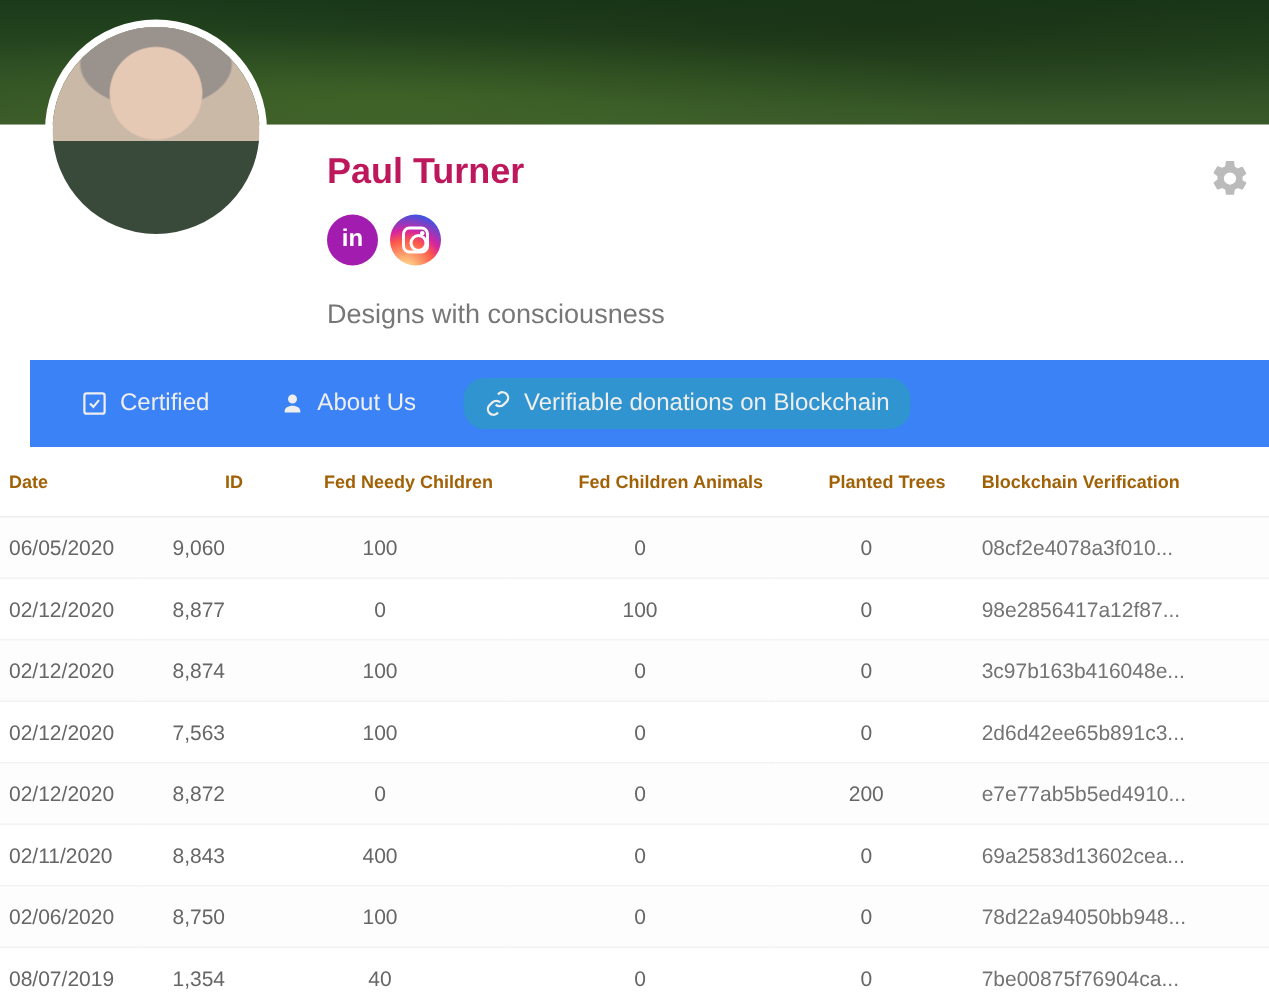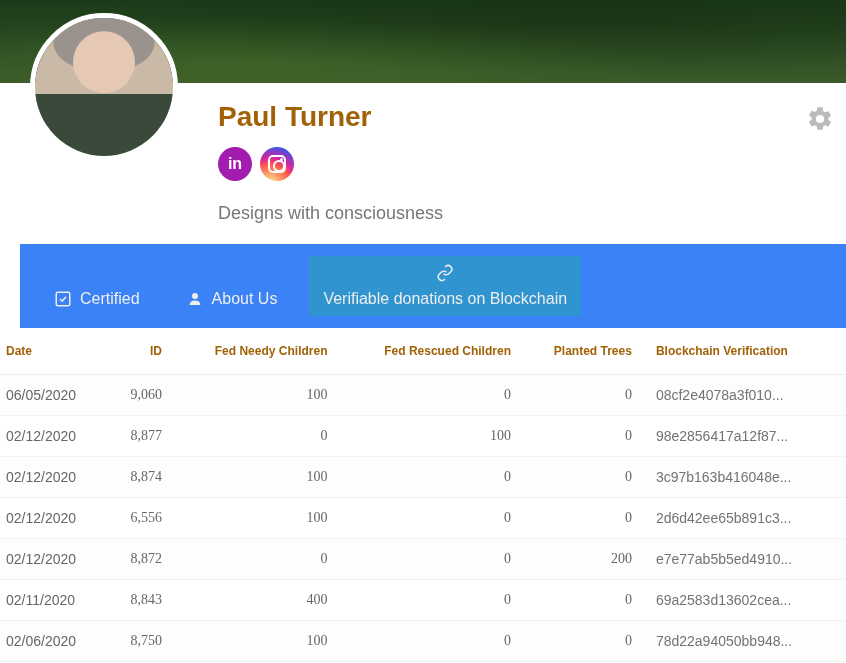--- a/index.html
+++ b/index.html
@@ -26,45 +26,45 @@
     background: #ddd;
   }
   .avatar-inner {
     width:100%; height:100%;
     background:
       radial-gradient(circle at 50% 32%, #e6c9b5 0 26%, transparent 27%),
       radial-gradient(ellipse 60% 35% at 50% 18%, #9a938d 0 60%, transparent 62%),
       linear-gradient(180deg, #cbb9a8 0 55%, #3a4a3a 55% 100%);
   }
   .profile-info { margin-left: 198px; padding-top: 18px; }
-  .name { font-size: 28px; font-weight: 600; color: #a16207; margin-bottom: 14px; }
+  .name { font-size: 24px; font-weight: 600; color: #be185d; margin-bottom: 14px; }
   .socials { display:flex; gap:8px; margin-bottom: 22px; }
   .social-btn { width:34px; height:34px; border-radius:50%; display:flex; align-items:center; justify-content:center; cursor:pointer; }
   .linkedin { background:#a21caf; color:#fff; font-weight:bold; font-size:16px; }
   .instagram {
     background: radial-gradient(circle at 30% 110%, #fdf497 0%, #fd5949 45%, #d6249f 60%, #285AEB 90%);
     color:#fff;
   }
   .instagram-glyph { width:18px; height:18px; border:2px solid #fff; border-radius:5px; position:relative; }
   .instagram-glyph::after { content:''; position:absolute; width:8px; height:8px; border:2px solid #fff; border-radius:50%; left:3px; top:3px; }
   .instagram-glyph::before { content:''; position:absolute; width:3px; height:3px; background:#fff; border-radius:50%; right:1px; top:1px; }
   .tagline { color:#777; font-size:18px; }
   .gear {
     position:absolute; right:12px; top:22px;
     width:28px; height:28px; color:#bbb; cursor:pointer;
   }
   .tabs { background:#3b82f6; display:flex; align-items:flex-end; padding:12px 20px; gap:18px;margin-left:20px; }
   .tab { color:#eee; font-size:16px; display:flex; align-items:center; gap:8px; padding:8px 14px; cursor:pointer; }
-  .tab.active { background:#2f94cf; border-radius:0;flex-direction:column; }
+  .tab.active { background:#2f94cf; border-radius:14px; }
   .icon-sm { width:18px; height:18px; }
   table { width:100%; border-collapse: collapse; }
   thead th { font-weight:600; color:#a16207; font-size:12px; padding:16px 8px; text-align:left; border-bottom:1px solid #eee; }
   thead th.num { text-align:right; }
   tbody td { padding:12px 8px; font-size:14px; color:#666; border-bottom:1px solid #f2f2f2; }
-  tbody td.num { text-align:right;font-family:Liberation Serif, serif; }
+  tbody td.num { text-align:center; }
   tbody tr:nth-child(odd) { background:#fdfdfd; }
   .hash { color:#737373; cursor:pointer; }
   th:nth-child(1), td:nth-child(1){ padding-left:6px; width:95px;}
   th:nth-child(2), td:nth-child(2){ width:75px; text-align:right;}
   th:nth-child(6), td:nth-child(6){ padding-left:16px;}
 </style>
 </head>
 <body>
 
 <div class="hero"></div>
@@ -114,21 +114,21 @@
     <span>Verifiable donations on Blockchain</span>
   </div>
 </div>
 
 <table>
   <thead>
     <tr>
       <th>Date</th>
       <th class="num">ID</th>
       <th class="num">Fed Needy Children</th>
-      <th class="num">Fed Rescued Children</th>
+      <th class="num">Fed Children Animals</th>
       <th class="num">Planted Trees</th>
       <th>Blockchain Verification</th>
     </tr>
   </thead>
   <tbody id="tbody">
       <tr>
         <td>06/05/2020</td>
         <td class="num">9,060</td>
         <td class="num">100</td>
         <td class="num">0</td>
@@ -146,21 +146,21 @@
       <tr>
         <td>02/12/2020</td>
         <td class="num">8,874</td>
         <td class="num">100</td>
         <td class="num">0</td>
         <td class="num">0</td>
         <td><span class="hash">3c97b163b416048e...</span></td>
       </tr>
       <tr>
         <td>02/12/2020</td>
-        <td class="num">6,556</td>
+        <td class="num">7,563</td>
         <td class="num">100</td>
         <td class="num">0</td>
         <td class="num">0</td>
         <td><span class="hash">2d6d42ee65b891c3...</span></td>
       </tr>
       <tr>
         <td>02/12/2020</td>
         <td class="num">8,872</td>
         <td class="num">0</td>
         <td class="num">0</td>

